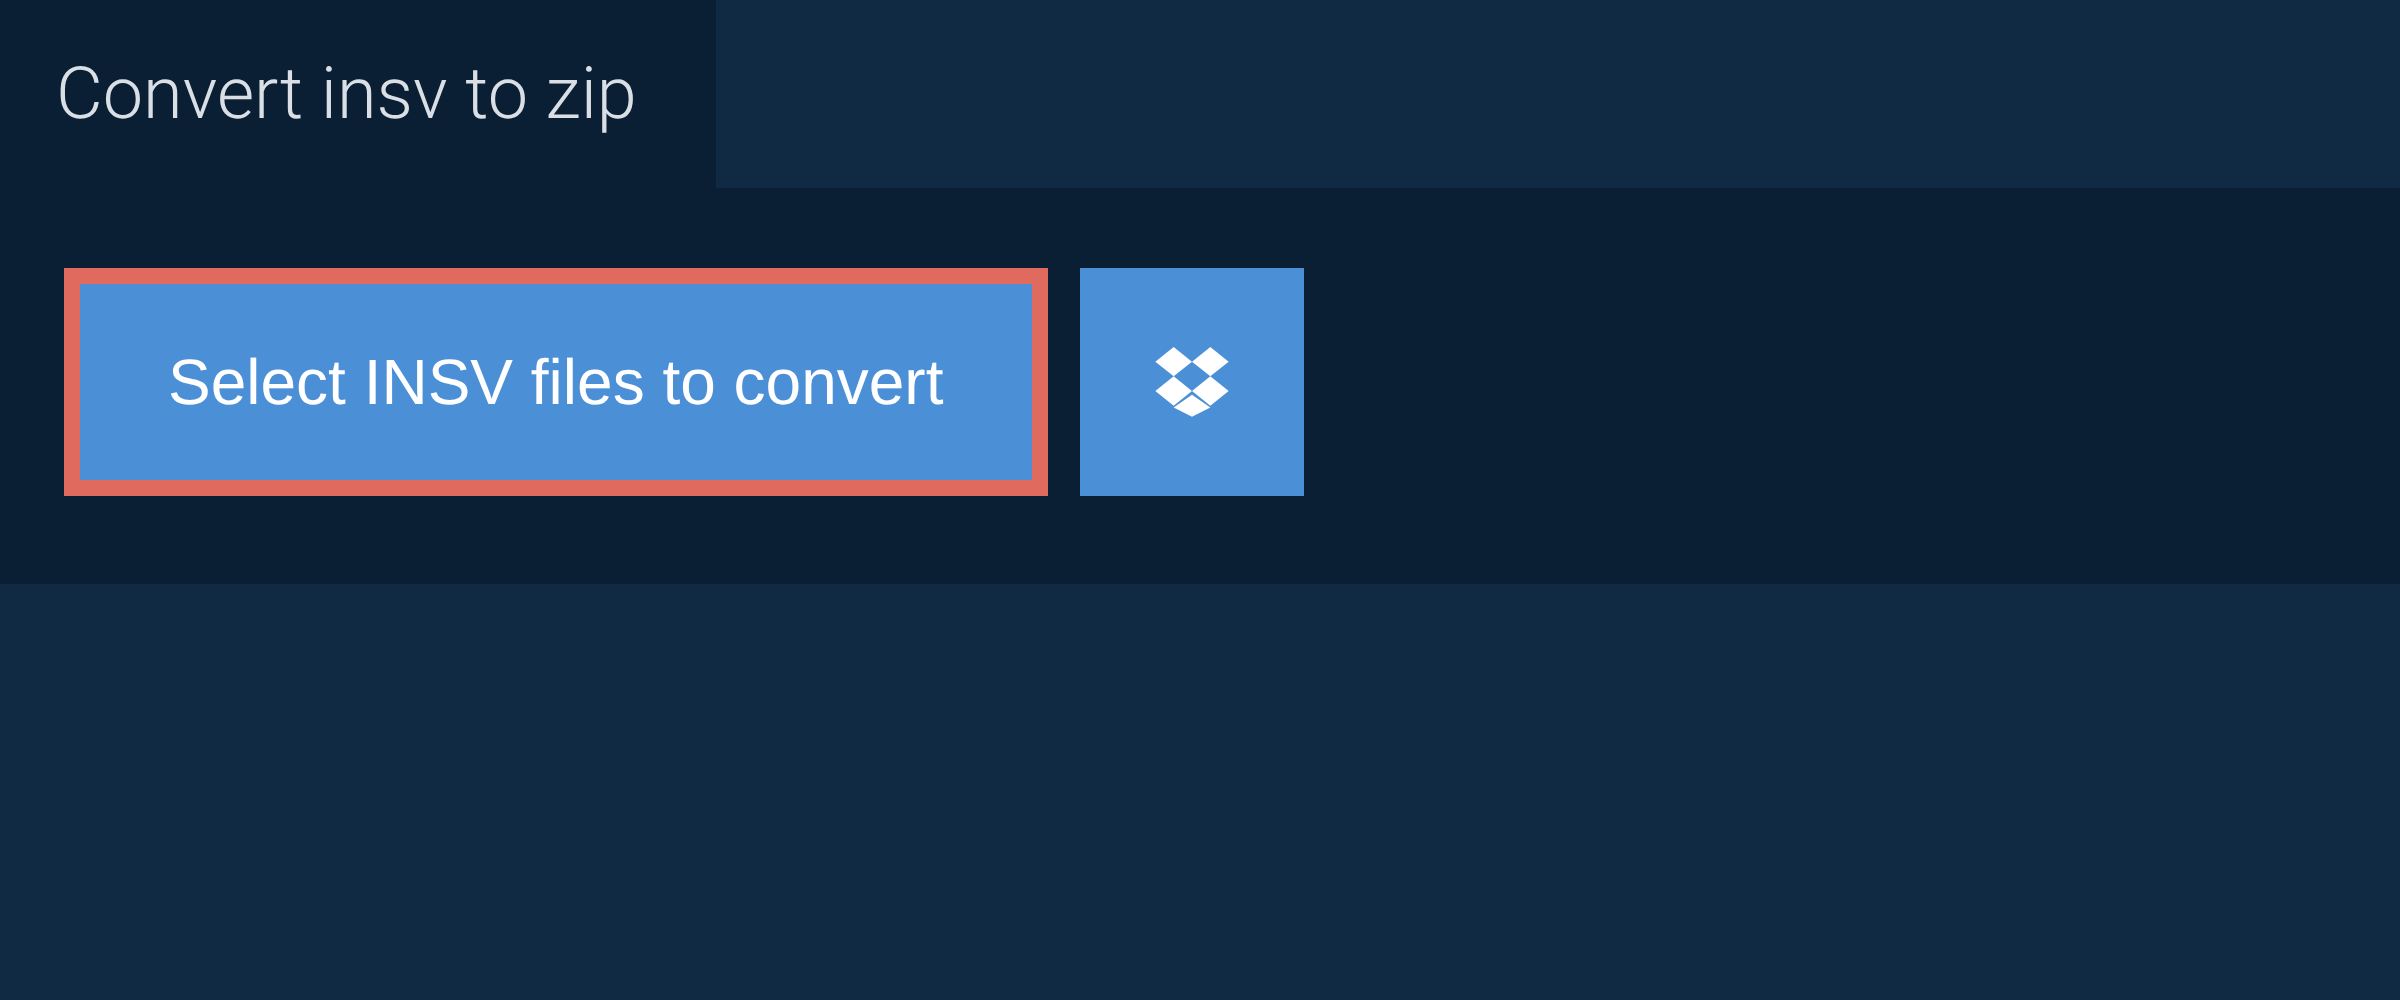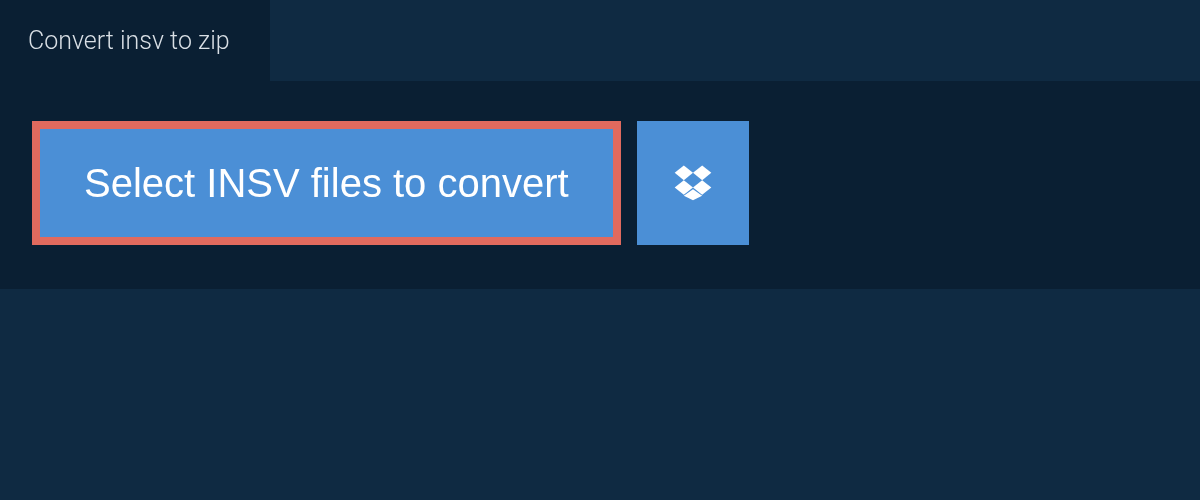--- a/index.html
+++ b/index.html
@@ -12,41 +12,41 @@
       height: 500px;
       background: #0f2a42;
       font-family: -apple-system, BlinkMacSystemFont, "Segoe UI", Roboto, Helvetica, Arial, sans-serif;
       overflow: hidden;
     }
     .header-tab {
       background: #0a1f33;
       display: inline-block;
       padding: 26px 40px 26px 28px;
       color: #d9dfe5;
-      font-size: 25px;
+      font-size: 36px;
       font-weight: 300;
     }
     .panel {
       background: #0a1f33;
       padding: 40px 32px 44px 32px;
       margin-top: 0;
     }
     .button-row {
       display: flex;
       align-items: stretch;
       gap: 16px;
     }
     .select-files-wrap {
       border: 8px solid #e16a5e;
       display: inline-block;
     }
     .select-files-button {
       background: #4b8fd6;
       color: #ffffff;
-      font-size: 40px;
+      font-size: 32px;
       font-weight: 300;
       padding: 30px 44px;
       border: none;
       cursor: pointer;
       display: block;
       line-height: 1.2;
       white-space: nowrap;
     }
     .dropbox-button {
       background: #4b8fd6;

